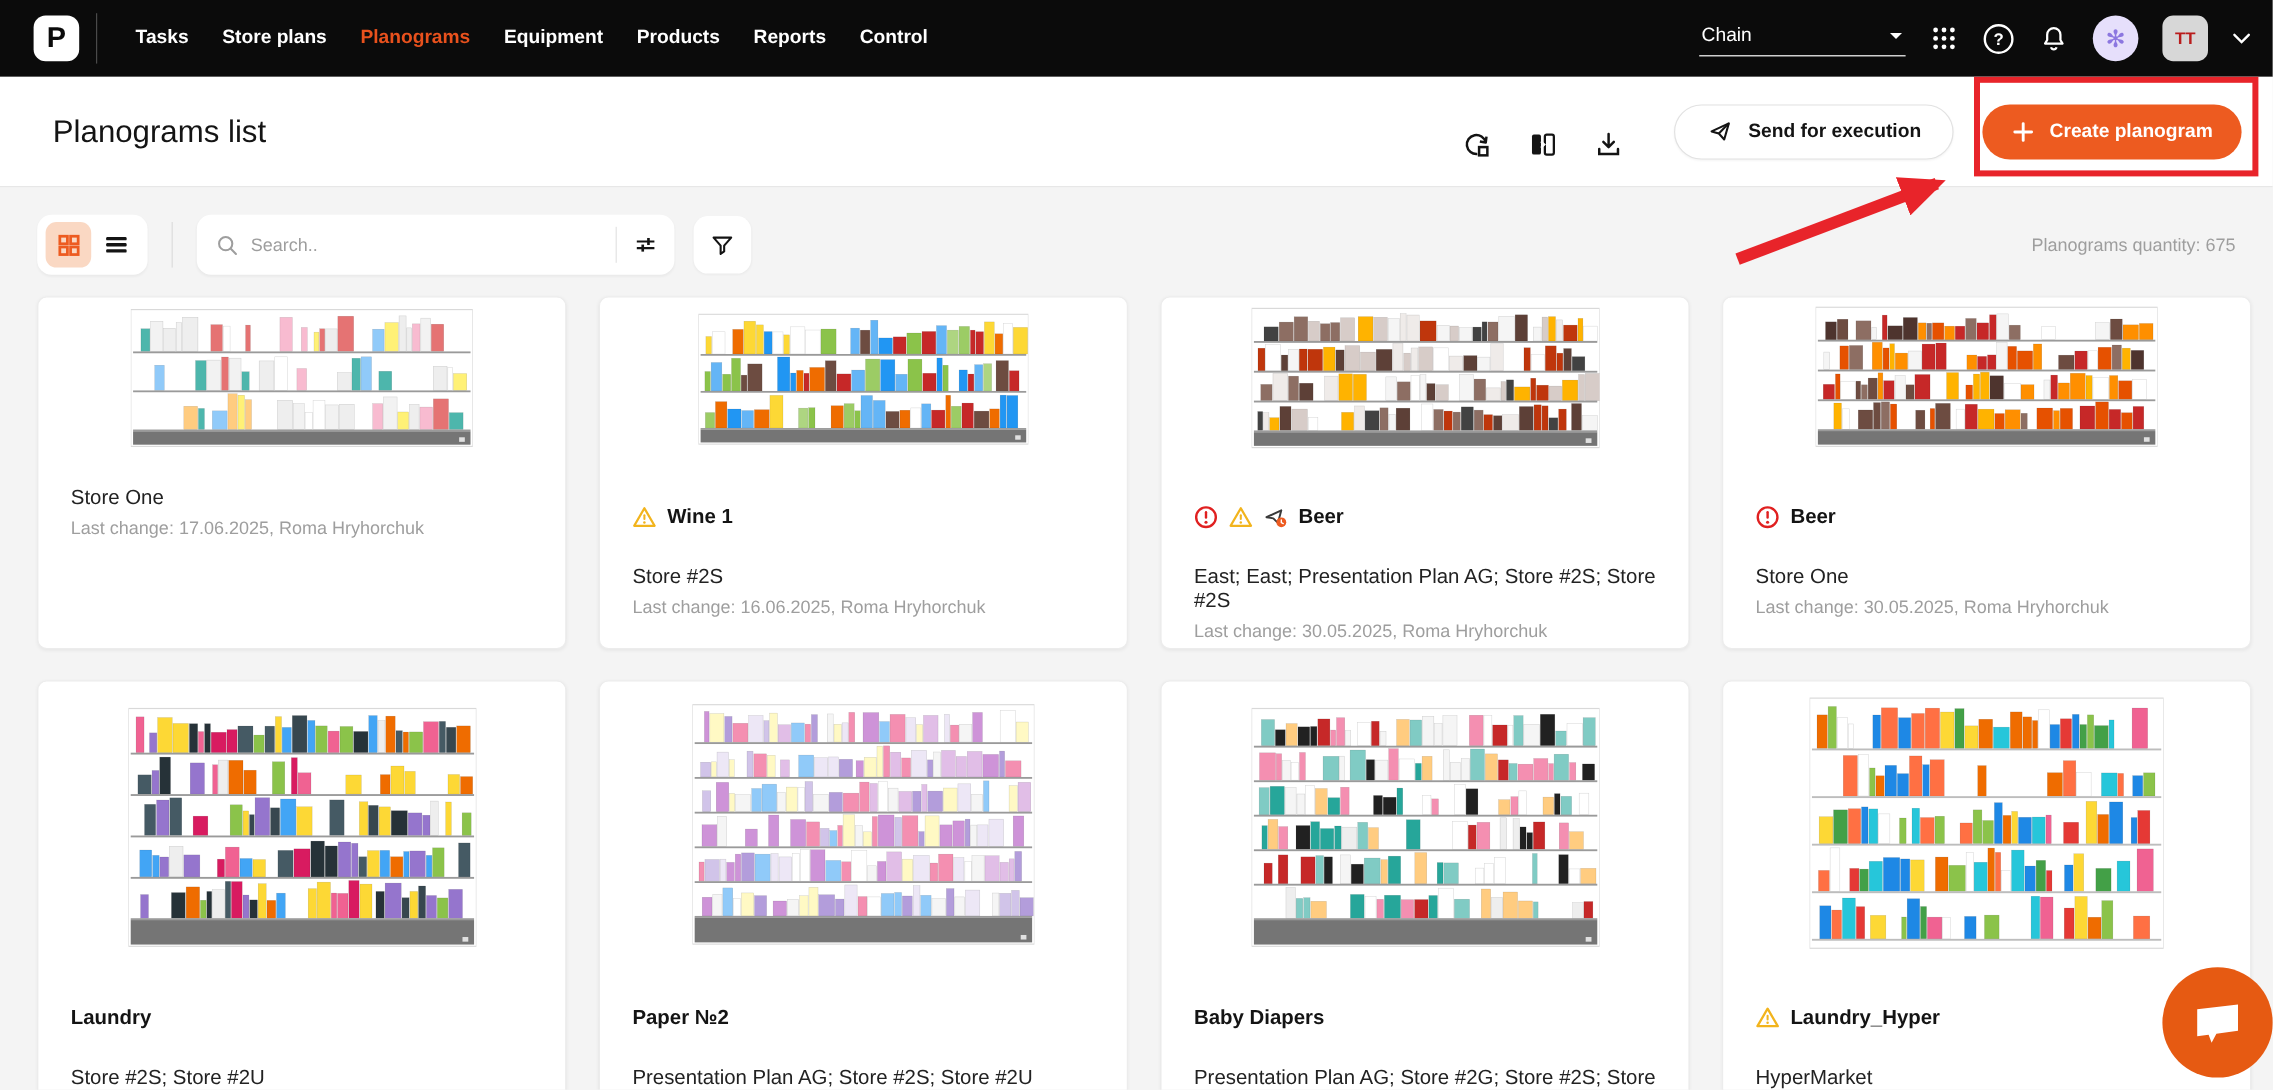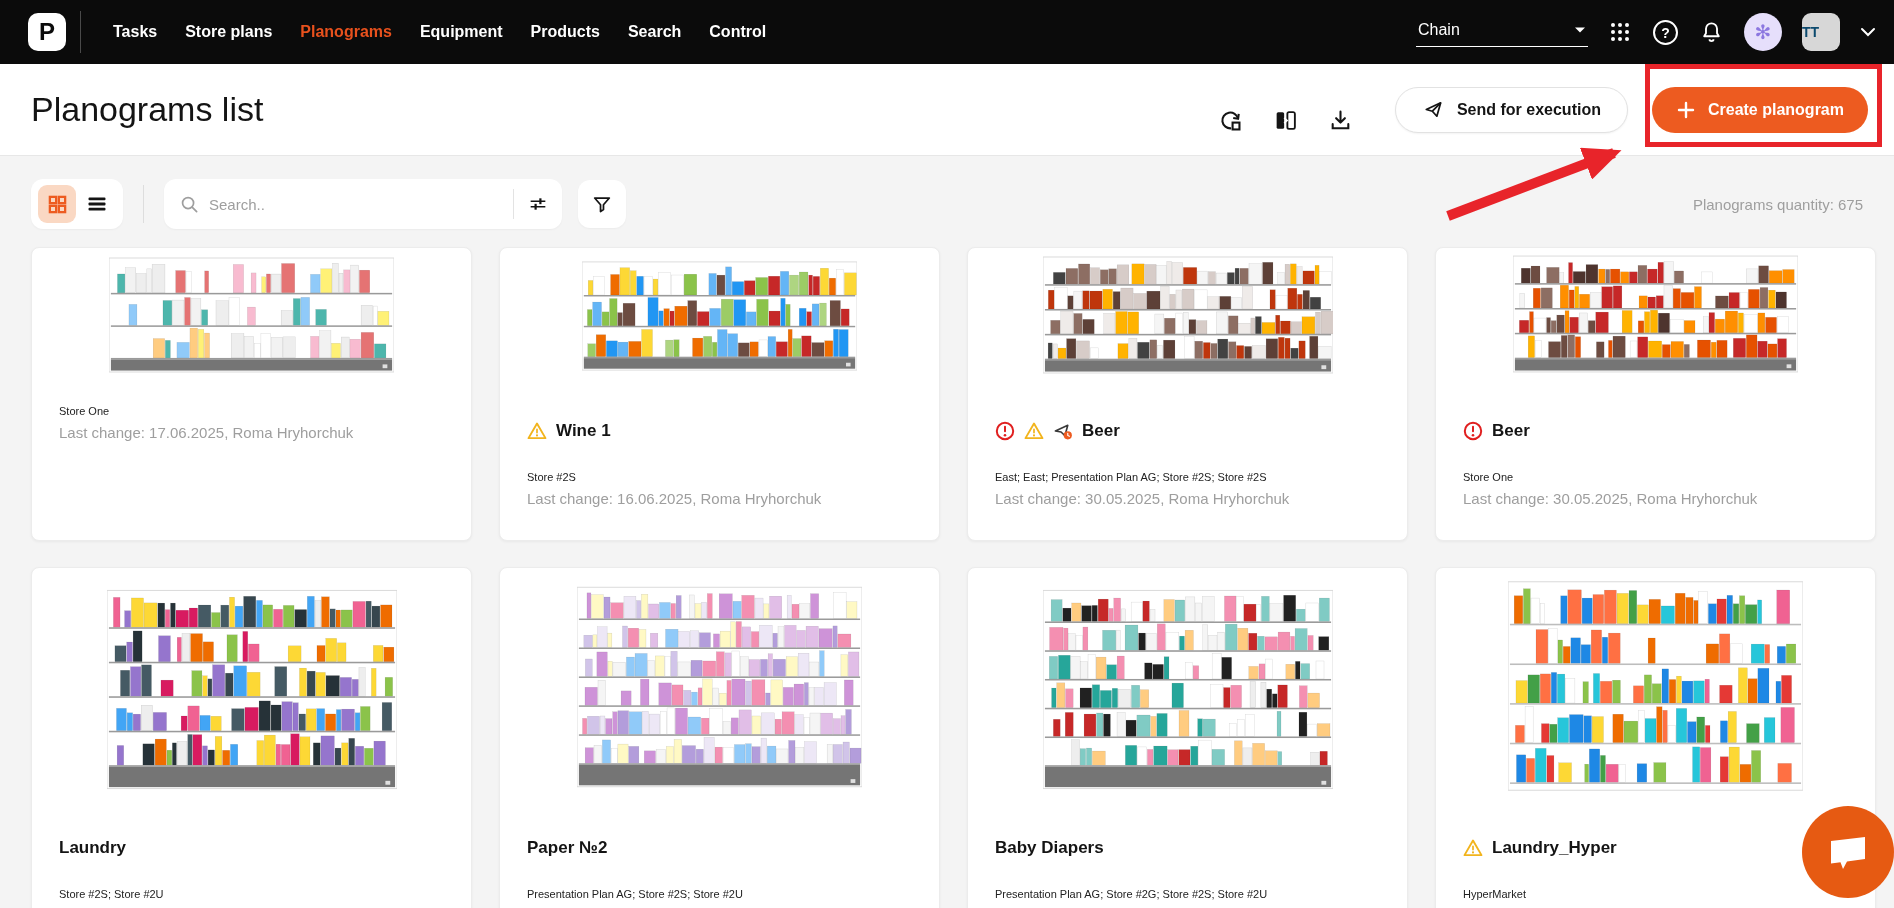--- a/index.html
+++ b/index.html
@@ -26,26 +26,26 @@
   .nav-right{ margin-left:auto; display:flex; align-items:center; gap:20px; }
   .chain-select{ width:172px; display:flex; align-items:center; justify-content:space-between;
     border-bottom:1px solid #fff; padding:4px 2px 7px 2px; cursor:pointer; }
   .chain-select .lbl{ color:#fff; font-size:16px; }
   .icon-btn{ background:none; border:none; cursor:pointer; display:flex;
     align-items:center; justify-content:center; padding:0; }
   .avatar-flower{ width:38px; height:38px; border-radius:50%; background:#E6DFFB;
     display:flex; align-items:center; justify-content:center; font-size:20px;
     color:#8C77E0; cursor:pointer; }
   .avatar-tt{ width:38px; height:38px; border-radius:9px; background:#d7d7d7;
-    display:flex; align-items:center; font-size:14px;
-    font-weight:700; color:#0c4a6e; cursor:pointer; }
+    display:flex; align-items:center; justify-content:center; font-size:14px;
+    font-weight:700; color:#b91c1c; cursor:pointer; }
   
   .page-header{ height:92px; background:#fff; border-bottom:1px solid #e7e7e7;
     display:flex; align-items:center; padding:0 26px 0 31px; }
-  .page-title{ font-size:34px; font-weight:500; color:#141414; }
+  .page-title{ font-size:26px; font-weight:500; color:#141414;margin-left:13px; }
   .header-actions{ margin-left:auto; display:flex; align-items:flex-end; }
   .header-icons{ display:flex; align-items:center; gap:30px; margin-right:42px; }
   .btn{ height:46px; border-radius:24px; display:flex; align-items:center;
     gap:12px; font-size:16px; font-weight:700; cursor:pointer;
     font-family:inherit; }
   .btn-outline{ background:#fff; border:1px solid #e2e2e2; color:#141414;
     padding:0 26px; box-shadow:0 1px 2px rgba(0,0,0,.05); }
   .btn-primary{ background:var(--accent); border:none; color:#fff; padding:0 24px;
     margin-left:24px; }
   
@@ -77,21 +77,21 @@
   .card.row1{ height:294px; }
   .card.row2{ height:376px; }
   .thumb{ display:flex; justify-content:center; align-items:flex-end; }
   .row1 .thumb{ height:122px; margin-top:5px; }
   .row2 .thumb{ height:212px; margin-top:12px; }
   .card-title-row{ display:flex; align-items:center; gap:9px; padding:0 27px; }
   .row1 .card-title-row{ margin-top:46px; }
   .row2 .card-title-row{ margin-top:46px; }
   .card-title{ font-size:17px; font-weight:700; color:#141414; }
   .card-badge{ width:20px; height:20px; display:flex; }
-  .card-stores{ margin-top:30px; padding:0 27px; font-size:11px; color:#222; }
+  .card-stores{ margin-top:30px; padding:0 27px; font-size:17px; color:#222; }
   .card-last{ margin-top:7px; padding:0 27px; font-size:15px; color:var(--muted); }
   
   .annot-rect{ position:absolute; left:1645px; top:64px; width:237px; height:83px;
     border:5px solid var(--annotation); pointer-events:none; z-index:50; }
   .annot-arrow{ position:absolute; left:0; top:0; width:1894px; height:908px;
     pointer-events:none; z-index:50; }
   
   .chat-btn{ position:absolute; left:1802px; top:806px; width:92px; height:92px;
     border:none; border-radius:50%; background:#E65A12; cursor:pointer;
     display:flex; align-items:center; justify-content:center; z-index:40; }
@@ -103,21 +103,21 @@
   <div class="logo">
       <span>P</span>
     </div>
   <div class="nav-divider"></div>
   <div class="nav-menu">
       <div class="nav-item">Tasks</div>
       <div class="nav-item">Store plans</div>
       <div class="nav-item active">Planograms</div>
       <div class="nav-item">Equipment</div>
       <div class="nav-item">Products</div>
-      <div class="nav-item">Search</div>
+      <div class="nav-item">Reports</div>
       <div class="nav-item">Control</div>
     </div>
   <div class="nav-right">
     <div class="chain-select">
       <span class="lbl">Chain</span>
       <svg width="12" height="8" viewBox="0 0 12 8">
           <path d="M1 1.5 L6 6.5 L11 1.5 Z" fill="#fff"></path>
         </svg>
     </div>
     <button class="icon-btn">

